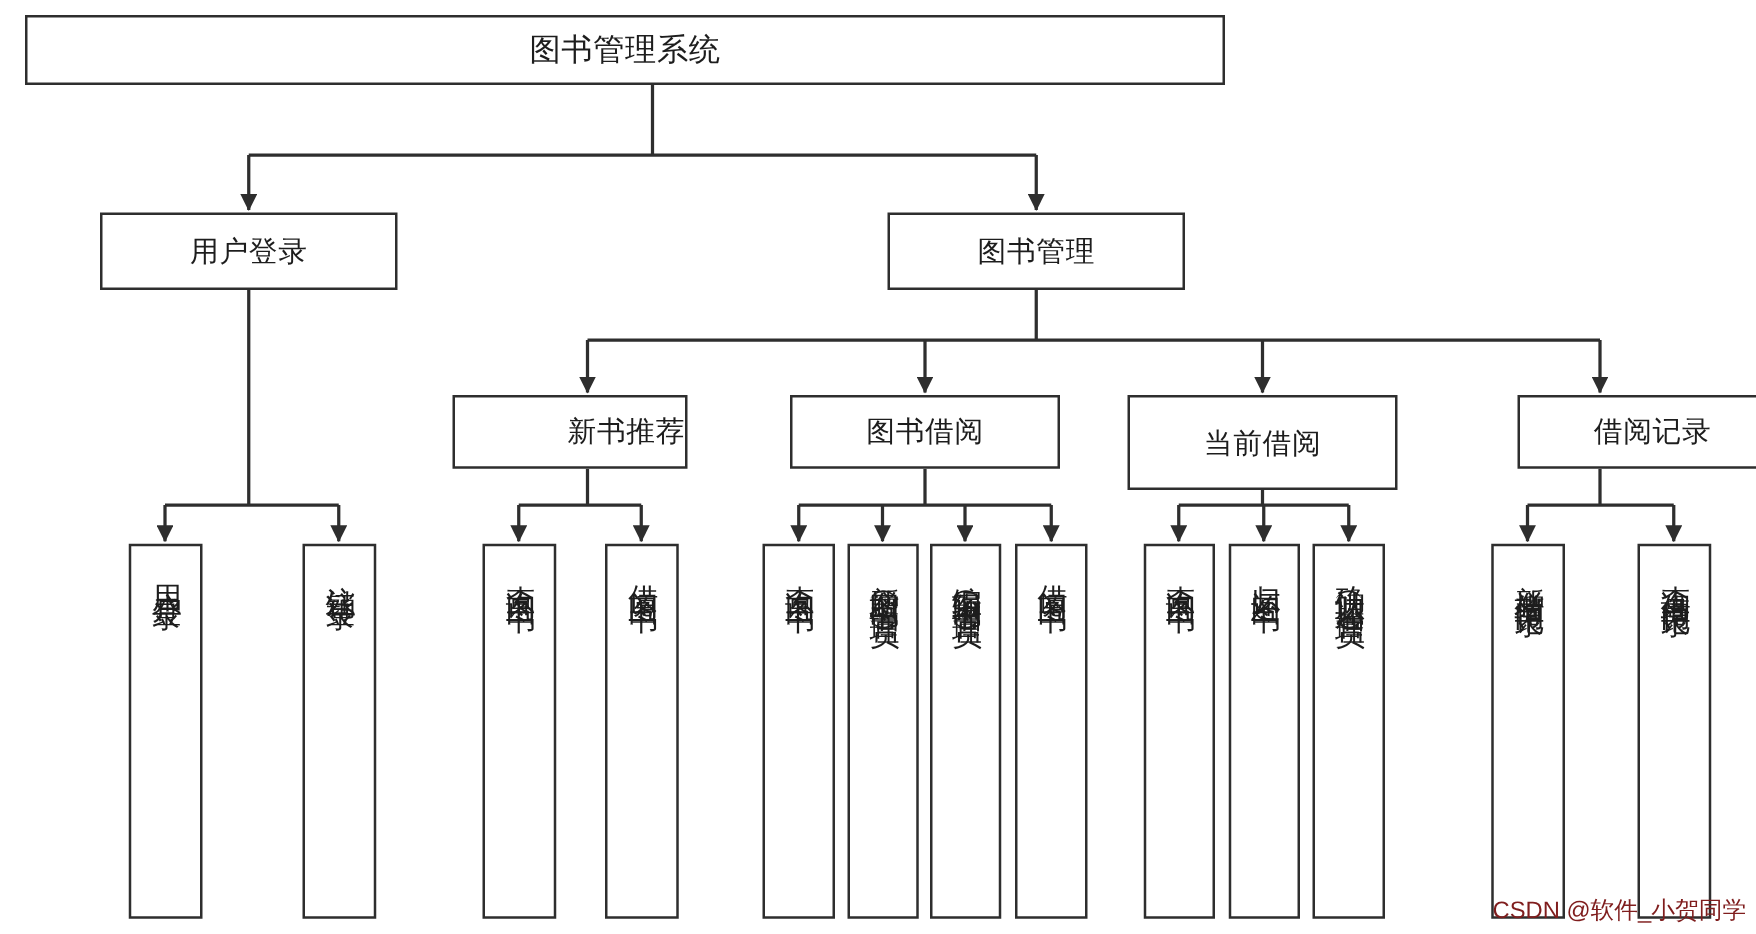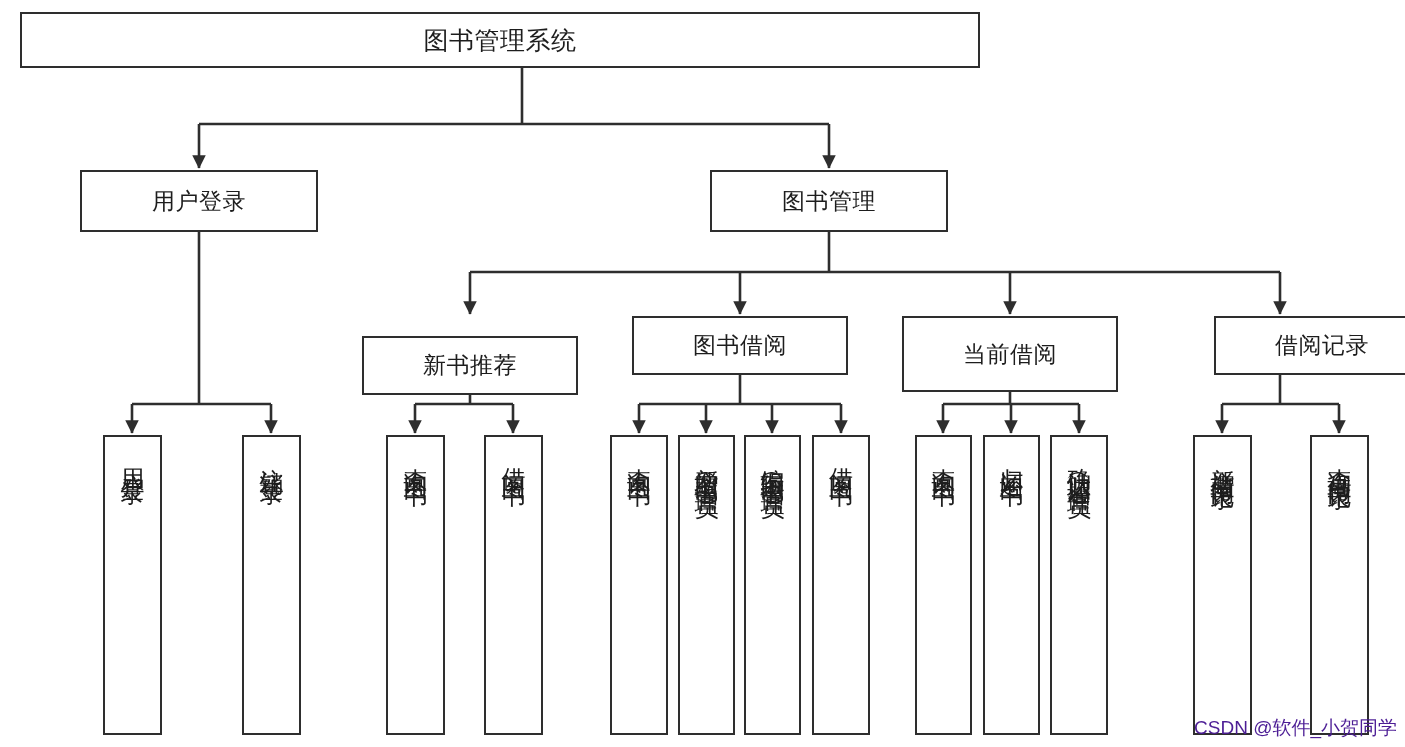--- a/index.html
+++ b/index.html
@@ -57,21 +57,21 @@
     white-space: nowrap;
   }
   .node.leaf.tall .label {
     letter-spacing: 4px;
   }
   #watermark {
     position: absolute;
     right: 8px;
     bottom: 6px;
     font-size: 19px;
-    color: #4c1d95;
+    color: #7f1d1d;
     z-index: 5;
     white-space: nowrap;
     font-family: "Liberation Sans", "DejaVu Sans", sans-serif;
   }
 </style>
 </head>
 <body>
 
 <div id="canvas">
 
@@ -129,21 +129,21 @@
     <span class="label">图书管理系统</span>
   </div>
 
   <div class="node lvl2" style="left:80px; top:170px; width:238px; height:62px;">
     <span class="label">用户登录</span>
   </div>
   <div class="node lvl2" style="left:710px; top:170px; width:238px; height:62px;justify-content:center;">
     <span class="label">图书管理</span>
   </div>
 
-  <div class="node lvl3" style="left:362px; top:336px; width:216px; height:59px;">
+  <div class="node lvl3" style="left:362px; top:316px; width:188px; height:59px;justify-content:flex-end;">
     <span class="label">新书推荐</span>
   </div>
   <div class="node lvl3" style="left:632px; top:316px; width:216px; height:59px;">
     <span class="label">图书借阅</span>
   </div>
   <div class="node lvl3" style="left:902px; top:316px; width:216px; height:76px;">
     <span class="label">当前借阅</span>
   </div>
   <div class="node lvl3" style="left:1214px; top:316px; width:216px; height:59px;">
     <span class="label">借阅记录</span>

